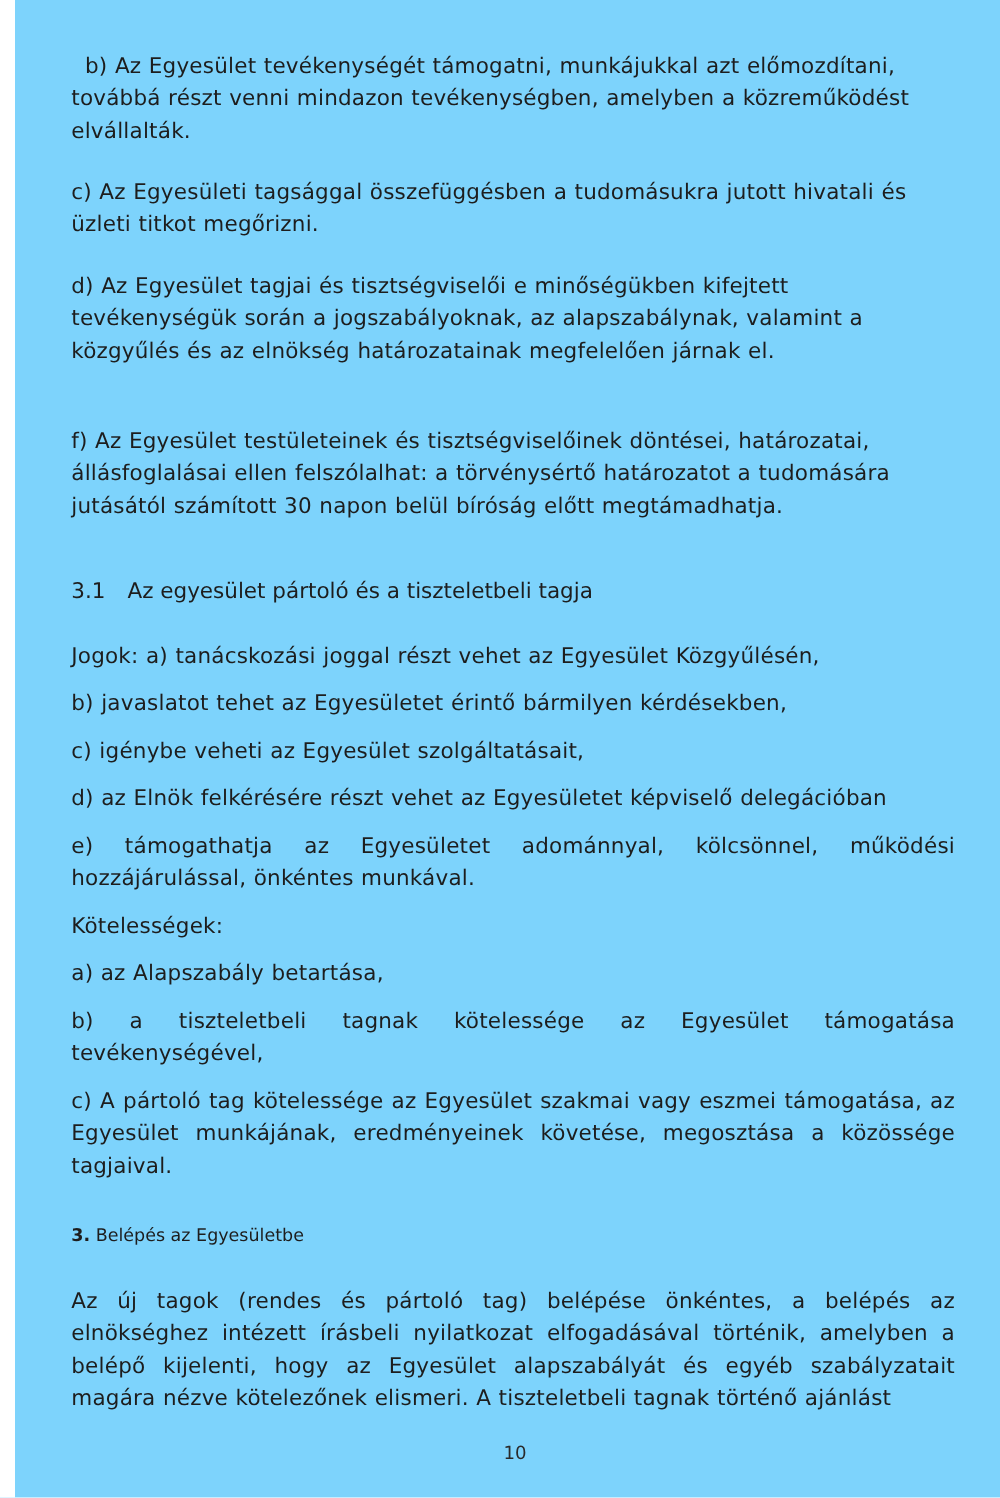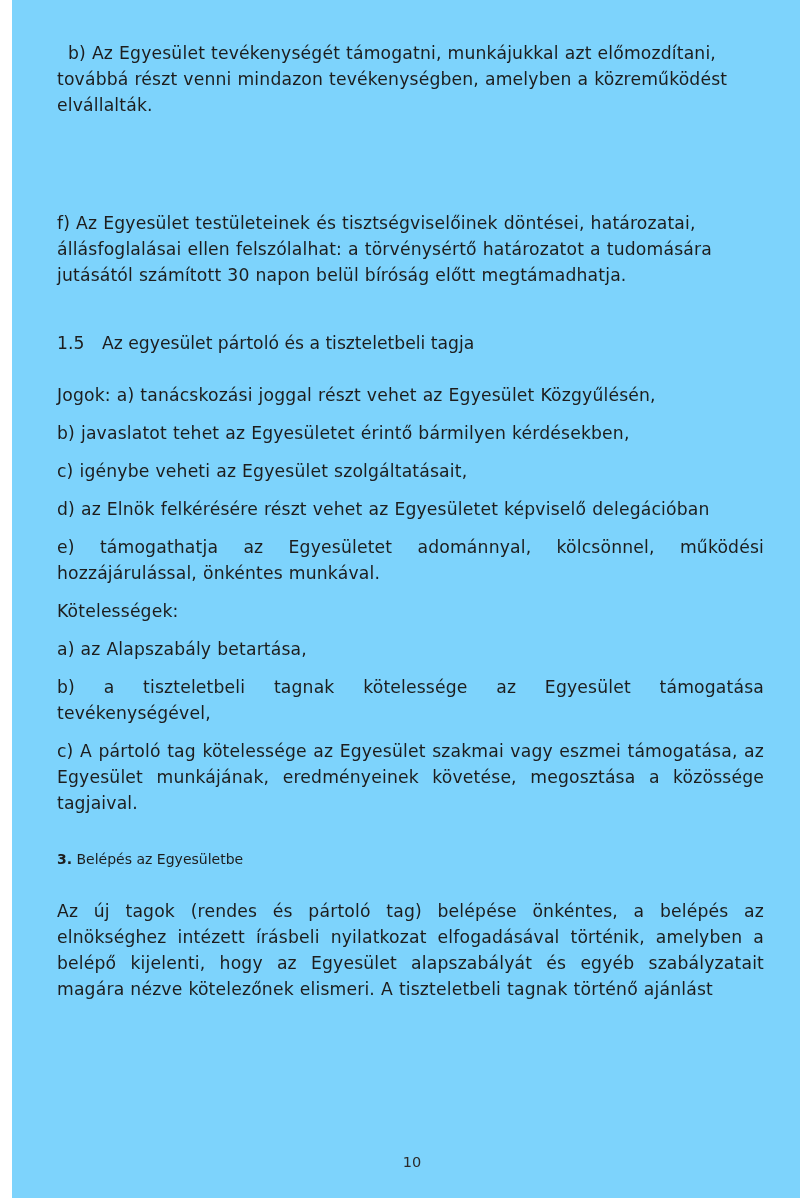--- a/index.html
+++ b/index.html
@@ -80,32 +80,34 @@
 </head>
 <body>
 
 <div class="page">
 
   <div class="content">
 
     <p class="para left indent-first">b) Az Egyesület tevékenységét támogatni, munkájukkal azt előmozdítani, továbbá részt venni mindazon tevékenységben, amelyben a közreműködést elvállalták.</p>
     <div class="gap-para"></div>
 
+    <p class="para left">c) Az Egyesületi tagsággal összefüggésben a tudomásukra jutott hivatali és üzleti titkot megőrizni.</p>
     <div class="gap-para"></div>
 
+    <p class="para left">d) Az Egyesület tagjai és tisztségviselői e minőségükben kifejtett tevékenységük során a jogszabályoknak, az alapszabálynak, valamint a közgyűlés és az elnökség határozatainak megfelelően járnak el.</p>
     <div class="gap-para"></div>
 
     <div class="gap-para"></div>
 
     <p class="para left">f) Az Egyesület testületeinek és tisztségviselőinek döntései, határozatai, állásfoglalásai ellen felszólalhat: a törvénysértő határozatot a tudomására jutásától számított 30 napon belül bíróság előtt megtámadhatja.</p>
 
     <div class="gap-section"></div>
 
     <p class="heading-22">
-      <span class="num">1.5</span><span>Az egyesület pártoló és a tiszteletbeli tagja</span>
+      <span class="num">3.1</span><span>Az egyesület pártoló és a tiszteletbeli tagja</span>
     </p>
 
     <div class="gap-head"></div>
 
     <p class="para left">Jogok: a) tanácskozási joggal részt vehet az Egyesület Közgyűlésén,</p>
     <div class="gap-item"></div>
 
     <p class="para left">b) javaslatot tehet az Egyesületet érintő bármilyen kérdésekben,</p>
     <div class="gap-item"></div>
 

